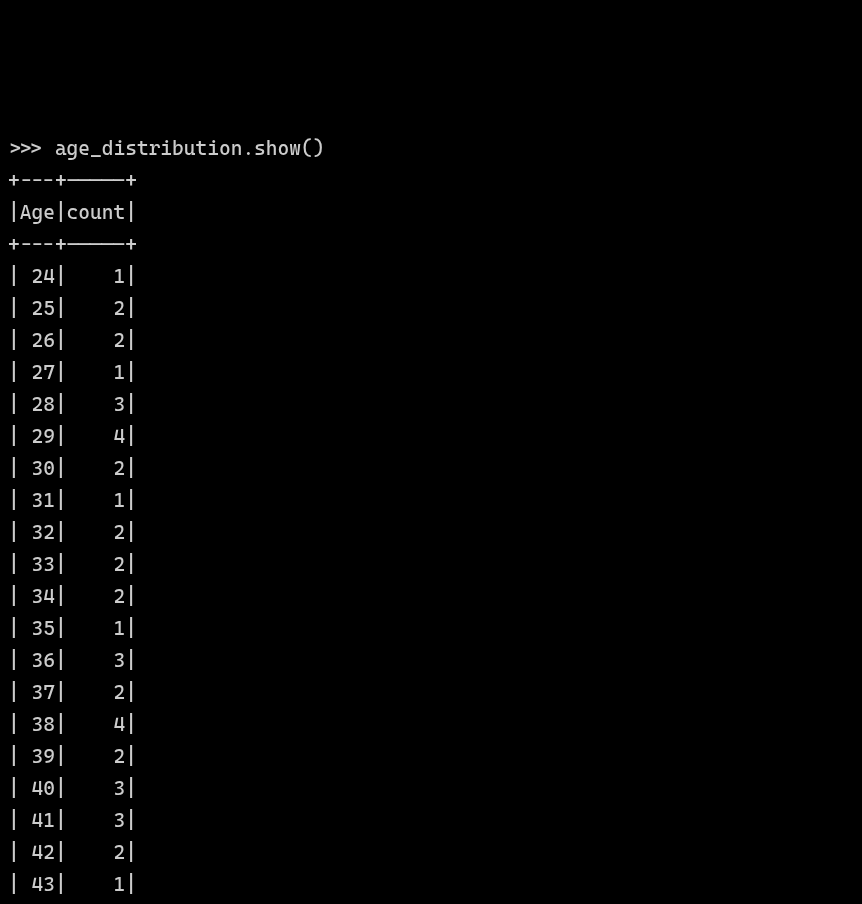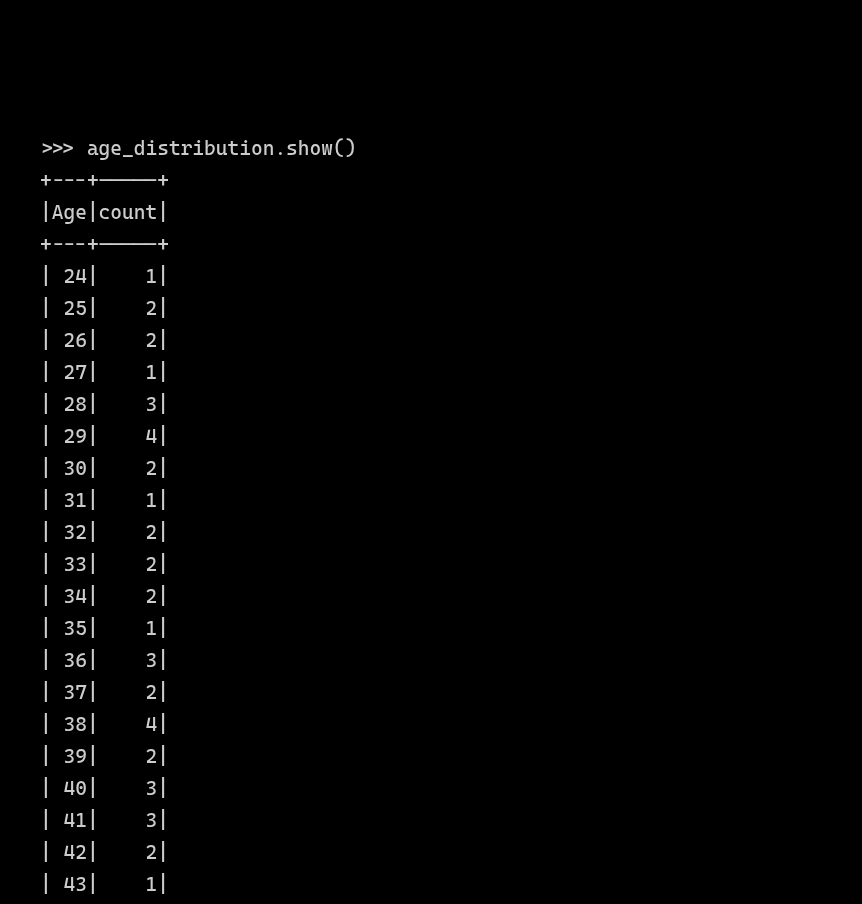--- a/index.html
+++ b/index.html
@@ -14,21 +14,20 @@
       font-size: 20px;
       line-height: 1.6;
       padding: 4px 8px;
       width: 862px;
       height: 904px;
       overflow: hidden;
       white-space: pre;
     }
     .terminal-line {
       display: block;
-      margin-left: 32px;
     }
   </style>
 </head>
 <body>
 
 
 
 <div id="terminal"><span class="terminal-line"><span>&gt;&gt;&gt; </span><span>age_distribution.show()</span></span><span class="terminal-line">+---+-----+</span><span class="terminal-line">|Age|count|</span><span class="terminal-line">+---+-----+</span><span class="terminal-line">| 24|    1|</span><span class="terminal-line">| 25|    2|</span><span class="terminal-line">| 26|    2|</span><span class="terminal-line">| 27|    1|</span><span class="terminal-line">| 28|    3|</span><span class="terminal-line">| 29|    4|</span><span class="terminal-line">| 30|    2|</span><span class="terminal-line">| 31|    1|</span><span class="terminal-line">| 32|    2|</span><span class="terminal-line">| 33|    2|</span><span class="terminal-line">| 34|    2|</span><span class="terminal-line">| 35|    1|</span><span class="terminal-line">| 36|    3|</span><span class="terminal-line">| 37|    2|</span><span class="terminal-line">| 38|    4|</span><span class="terminal-line">| 39|    2|</span><span class="terminal-line">| 40|    3|</span><span class="terminal-line">| 41|    3|</span><span class="terminal-line">| 42|    2|</span><span class="terminal-line">| 43|    1|</span><span class="terminal-line">+---+-----+</span></div>
 
 

